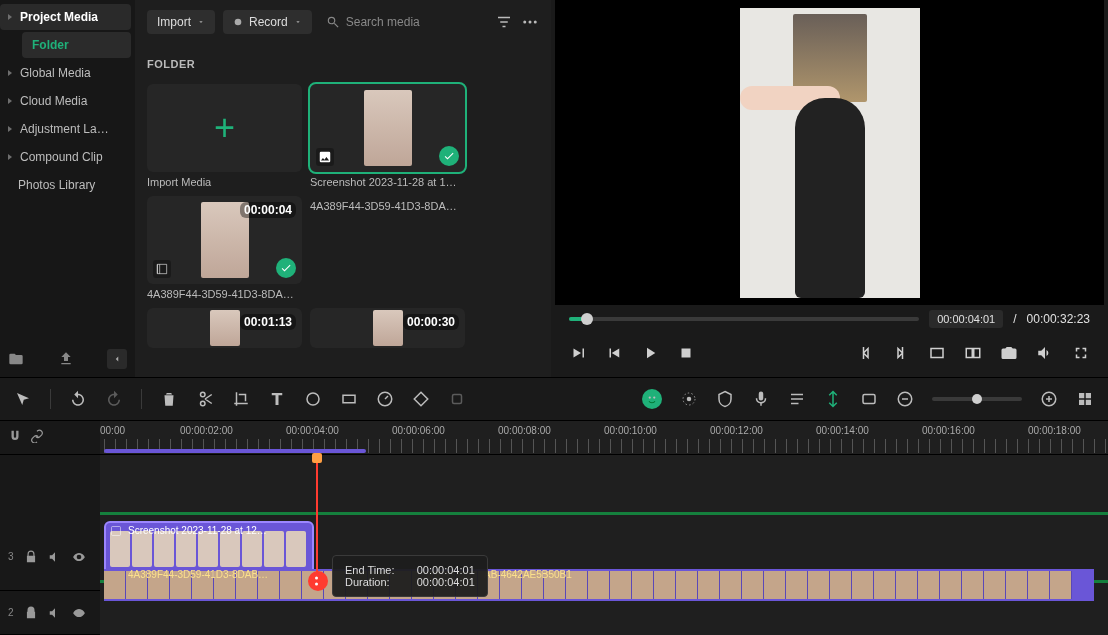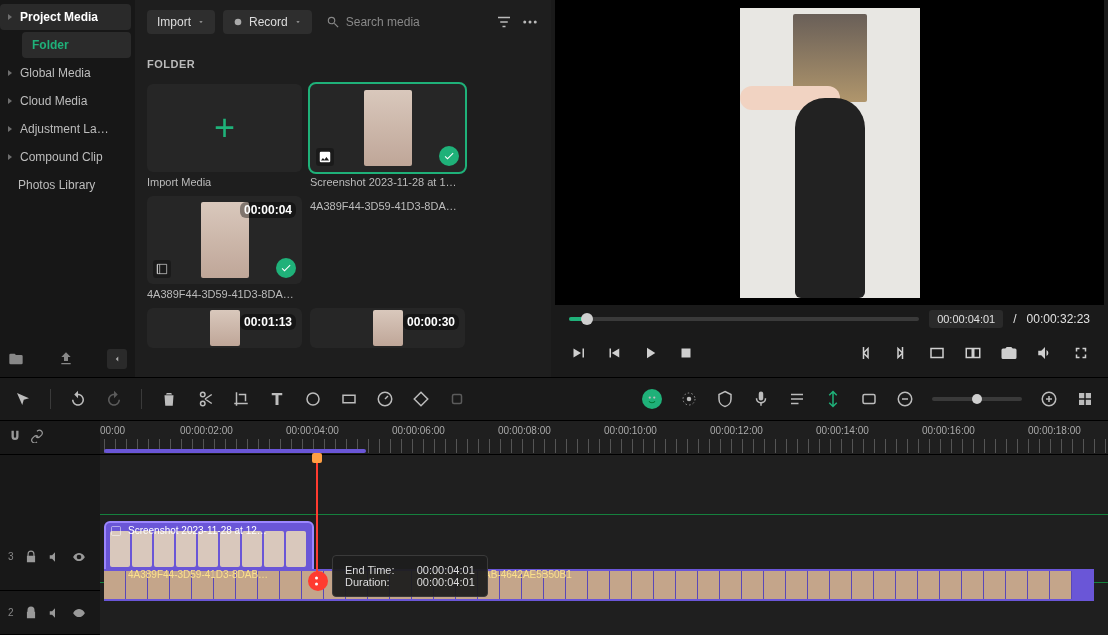--- a/index.html
+++ b/index.html
@@ -75,21 +75,21 @@
   
   .timeline { height: 214px; background:#1f1f1f; display:flex;}
   .track-heads { width: 100px; background:#181818; display:flex; flex-direction:column;}
   .head-spacer { height: 34px; border-bottom: 1px solid #000;}
   .thead { height: 68px; display:flex; align-items:center; gap:10px; padding:0 8px; border-bottom:1px solid #000;}
   .thead svg { width:14px; height:14px; fill:#999;}
   .tracks { flex:1; position:relative; overflow:hidden;}
   .ruler { height:34px; border-bottom:1px solid #000; position:relative; display:flex; align-items:flex-start; padding-top:4px;}
   .tick-label { position:absolute; font-size:10px; color:#aaa;}
   .lane-area { position:relative;}
-  .lane { height:68px; border-bottom:1px solid #15803d; position:relative;}
+  .lane { height:68px; border-bottom:3px solid #15803d; position:relative;}
   .clip1 { position:absolute; left:4px; top:6px; width:210px; height:56px; background:#6a56d7; border:2px solid #9c86ff; border-radius:6px; overflow:hidden; display:flex; align-items:center; padding:0 4px; gap:2px;}
   .clip1-label { position:absolute; top:2px; left:22px; font-size:10px; color:#fff; white-space:nowrap;}
   .mini { width:20px; height:36px; background:#d9c8bc; border-radius:2px;}
   .clip2 { position:absolute; left:4px; top:54px; width:990px; height:32px; background:#6a56d7; border-radius:0; display:flex; align-items:center; overflow:hidden;}
   .clip2 .mini2 { width:22px; height:28px; background:#c4a58a; border-right:1px solid #5a48b8;}
   .clip2-label { position:absolute; left:24px; top:0px; font-size:10px; color:#fbe08c; white-space:nowrap;}
   .playhead { position:absolute; top:0; bottom:0; width:2px; background:#ff3b30; left:216px; z-index:5;}
   .playhead::before { content:""; position:absolute; top:-2px; left:50%; transform:translateX(-50%); width:10px; height:10px; background:#ff9f43; border-radius:2px;}
   .tip { position:absolute; left:232px; top:100px; background:rgba(30,30,30,.95); border:1px solid #3a3a3a; border-radius:4px; padding:8px 12px; font-size:11px; color:#ddd; z-index:6;}
   .tip-row { display:flex; gap:8px; justify-content:space-between;}

